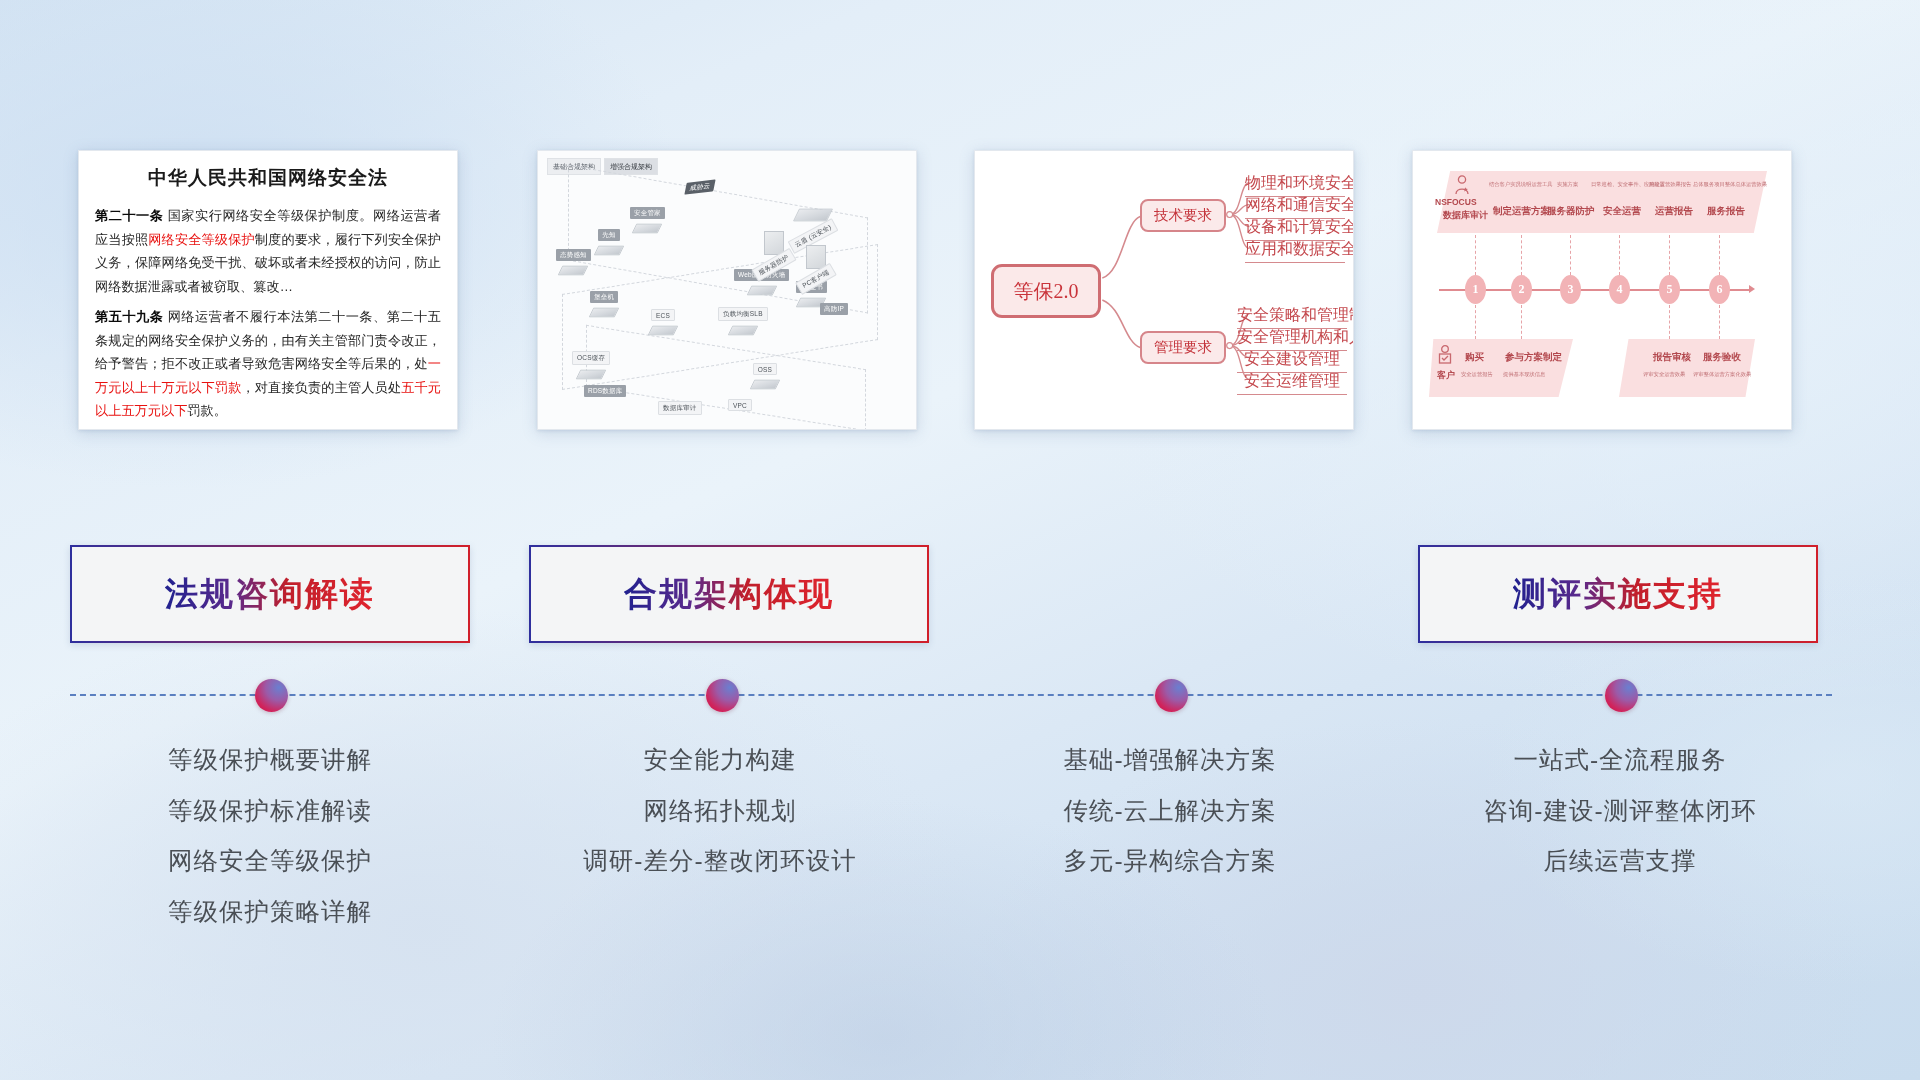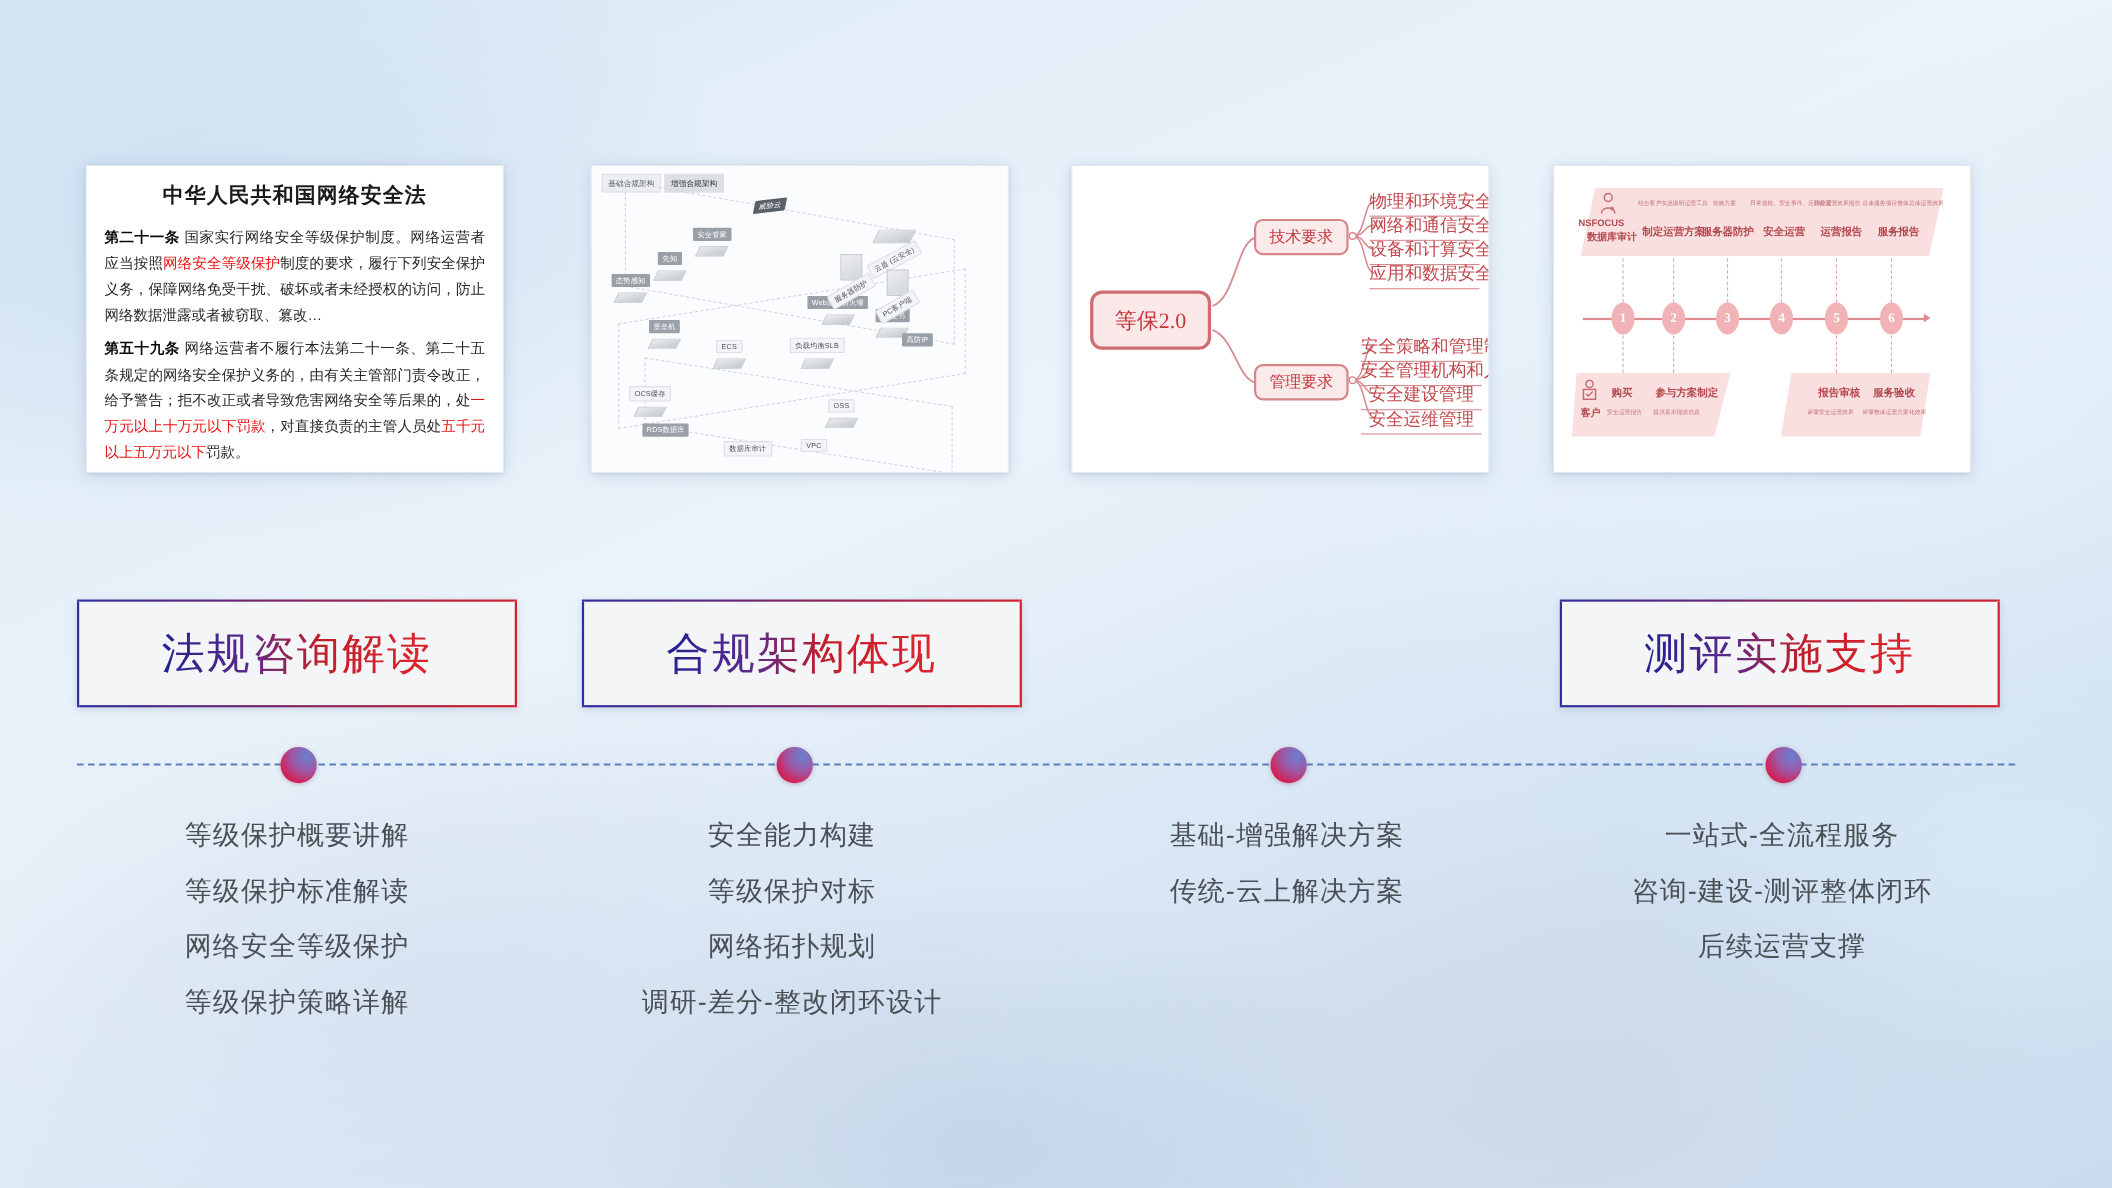--- a/index.html
+++ b/index.html
@@ -127,21 +127,21 @@
 
   
   .titles { position: absolute; top: 545px; left: 0; width: 1920px; height: 100px; }
   .title-box {
     position: absolute; top: 0; width: 400px; height: 98px;
     background: #f4f5f6; border: 2px solid; border-image: linear-gradient(90deg,#2f2f9d 0%, #d11f2a 100%) 1;
     display: flex; align-items: center; justify-content: center;
     box-shadow: 0 2px 7px rgba(80,110,150,0.2);
   }
   .title-box .grad {
-    font-size: 39px; font-weight: 400; letter-spacing: 2px;
+    font-size: 33px; font-weight: 700; letter-spacing: 2px;
     background: linear-gradient(90deg, #21218f 0%, #5b2a8c 32%, #c01f2b 58%, #e0242e 100%);
     -webkit-background-clip: text; background-clip: text; color: transparent;
   }
   .title-box.t1 { left: 70px; }
   .title-box.t2 { left: 529px; }
   .title-box.t3 { left: 978px; }
   .title-box.t4 { left: 1418px; }
 
   
   .timeline { position: absolute; top: 694px; left: 70px; width: 1762px; height: 4px; }
@@ -397,26 +397,26 @@
 
 <div class="lists">
   <div class="list-col l1">
     <div class="list-item">等级保护概要讲解</div>
     <div class="list-item">等级保护标准解读</div>
     <div class="list-item">网络安全等级保护</div>
     <div class="list-item">等级保护策略详解</div>
   </div>
   <div class="list-col l2">
     <div class="list-item">安全能力构建</div>
-    <div class="list-item">等级保护对标</div>
     <div class="list-item">网络拓扑规划</div>
     <div class="list-item">调研-差分-整改闭环设计</div>
   </div>
   <div class="list-col l3">
     <div class="list-item">基础-增强解决方案</div>
     <div class="list-item">传统-云上解决方案</div>
+    <div class="list-item">多元-异构综合方案</div>
   </div>
   <div class="list-col l4">
     <div class="list-item">一站式-全流程服务</div>
     <div class="list-item">咨询-建设-测评整体闭环</div>
     <div class="list-item">后续运营支撑</div>
   </div>
 </div>
 
 </body></html>

